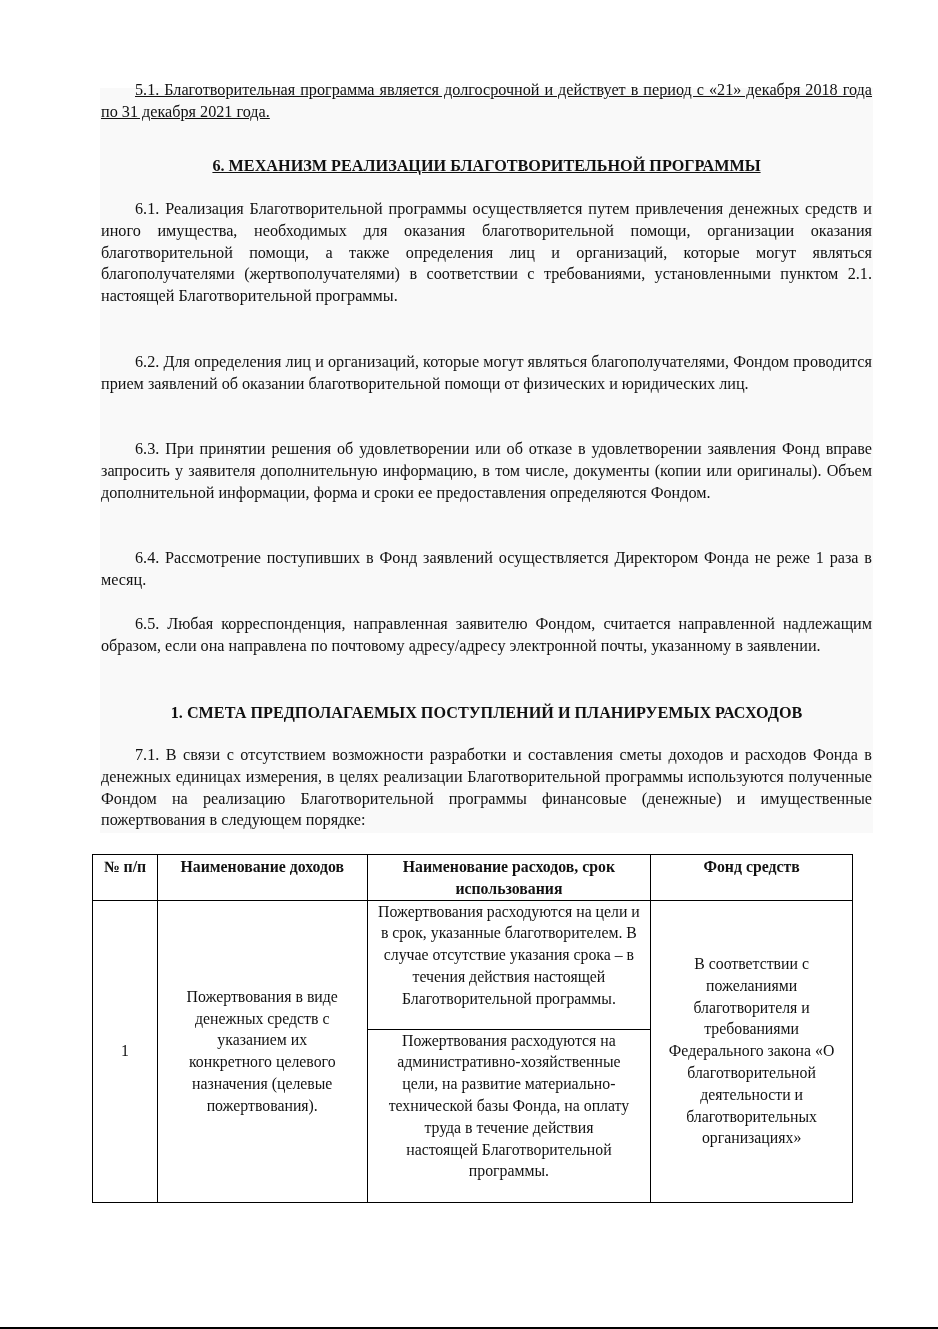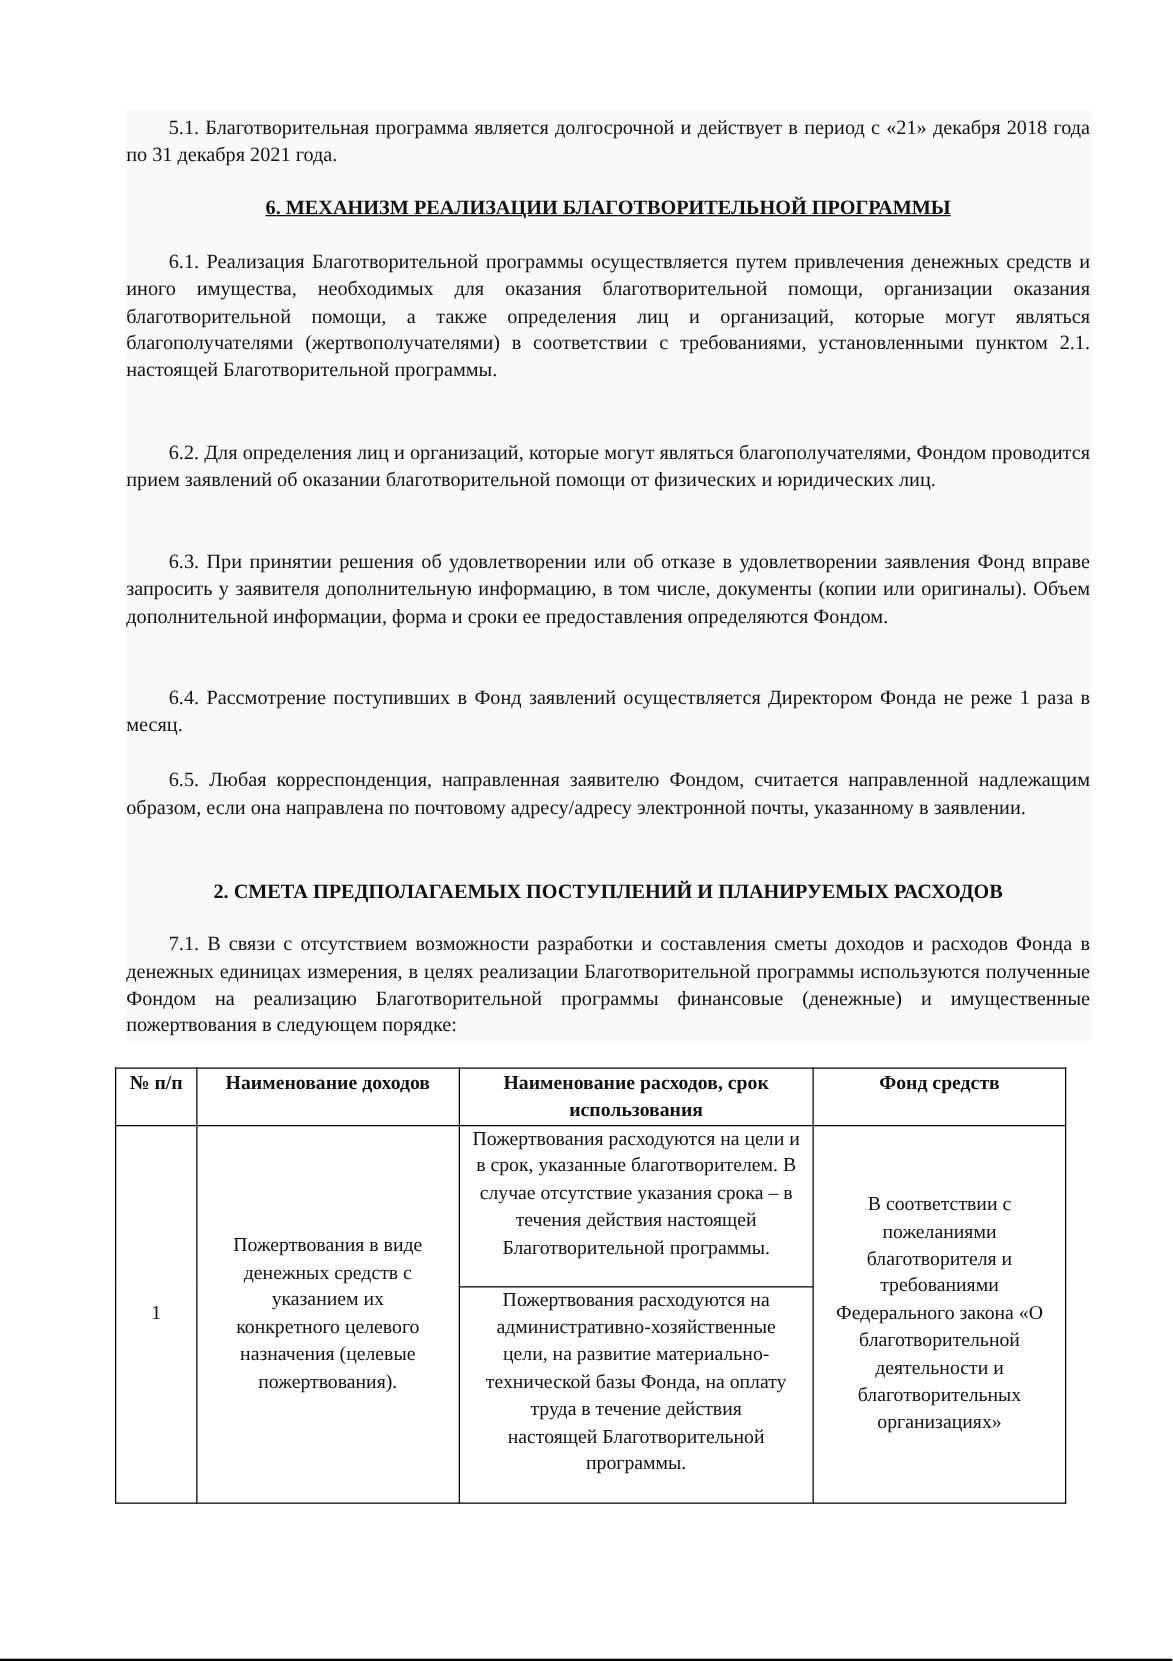--- a/index.html
+++ b/index.html
@@ -14,35 +14,35 @@
   th { font-weight:bold; padding-top:1px; height:42px; }
   .c1 { width:58px; } .c2 { width:203px; } .c3 { width:277px; } .c4 { width:195px; }
   td.mid { vertical-align:middle; }
   .bottom-line { position:absolute; left:0; top:1327px; width:938px; height:2px; background:#000; }
 </style>
 </head>
 <body>
 
 <div class="textblock"></div>
 
-<div class="p" style="top:92px;"><span class="ind"></span><span>5.1. Благотворительная программа является долгосрочной и действует в период с «21» декабря 2018 года по 31 декабря 2021 года.</span></div>
+<div class="p" style="top:80px;text-decoration:underline;"><span class="ind"></span><span>5.1. Благотворительная программа является долгосрочной и действует в период с «21» декабря 2018 года по 31 декабря 2021 года.</span></div>
 
 <div class="h" style="top:155px;text-decoration:underline;">6. МЕХАНИЗМ РЕАЛИЗАЦИИ БЛАГОТВОРИТЕЛЬНОЙ ПРОГРАММЫ</div>
 
 <div class="p" style="top:199px;"><span class="ind"></span><span>6.1. Реализация Благотворительной программы осуществляется путем привлечения денежных средств и иного имущества, необходимых для оказания благотворительной помощи, организации оказания благотворительной помощи, а также определения лиц и организаций, которые могут являться благополучателями (жертвополучателями) в соответствии с требованиями, установленными пунктом 2.1. настоящей Благотворительной программы.</span></div>
 
 <div class="p" style="top:352px;"><span class="ind"></span><span>6.2. Для определения лиц и организаций, которые могут являться благополучателями, Фондом проводится прием заявлений об оказании благотворительной помощи от физических и юридических лиц.</span></div>
 
 <div class="p" style="top:439px;"><span class="ind"></span><span>6.3. При принятии решения об удовлетворении или об отказе в удовлетворении заявления Фонд вправе запросить у заявителя дополнительную информацию, в том числе, документы (копии или оригиналы). Объем дополнительной информации, форма и сроки ее предоставления определяются Фондом.</span></div>
 
 <div class="p" style="top:548px;"><span class="ind"></span><span>6.4. Рассмотрение поступивших в Фонд заявлений осуществляется Директором Фонда не реже 1 раза в месяц.</span></div>
 
 <div class="p" style="top:614px;"><span class="ind"></span><span>6.5. Любая корреспонденция, направленная заявителю Фондом, считается направленной надлежащим образом, если она направлена по почтовому адресу/адресу электронной почты, указанному в заявлении.</span></div>
 
-<div class="h" style="top:702px;">2. СМЕТА ПРЕДПОЛАГАЕМЫХ ПОСТУПЛЕНИЙ И ПЛАНИРУЕМЫХ РАСХОДОВ</div>
+<div class="h" style="top:702px;">1. СМЕТА ПРЕДПОЛАГАЕМЫХ ПОСТУПЛЕНИЙ И ПЛАНИРУЕМЫХ РАСХОДОВ</div>
 
 <div class="p" style="top:745px;"><span class="ind"></span><span>7.1. В связи с отсутствием возможности разработки и составления сметы доходов и расходов Фонда в денежных единицах измерения, в целях реализации Благотворительной программы используются полученные Фондом на реализацию Благотворительной программы финансовые (денежные) и имущественные пожертвования в следующем порядке:</span></div>
 
 <table>
   <tbody>
       <tr>
     <th class="c1">№ п/п</th>
     <th class="c2">Наименование доходов</th>
     <th class="c3">Наименование расходов, срок использования</th>
     <th class="c4">Фонд средств</th>

